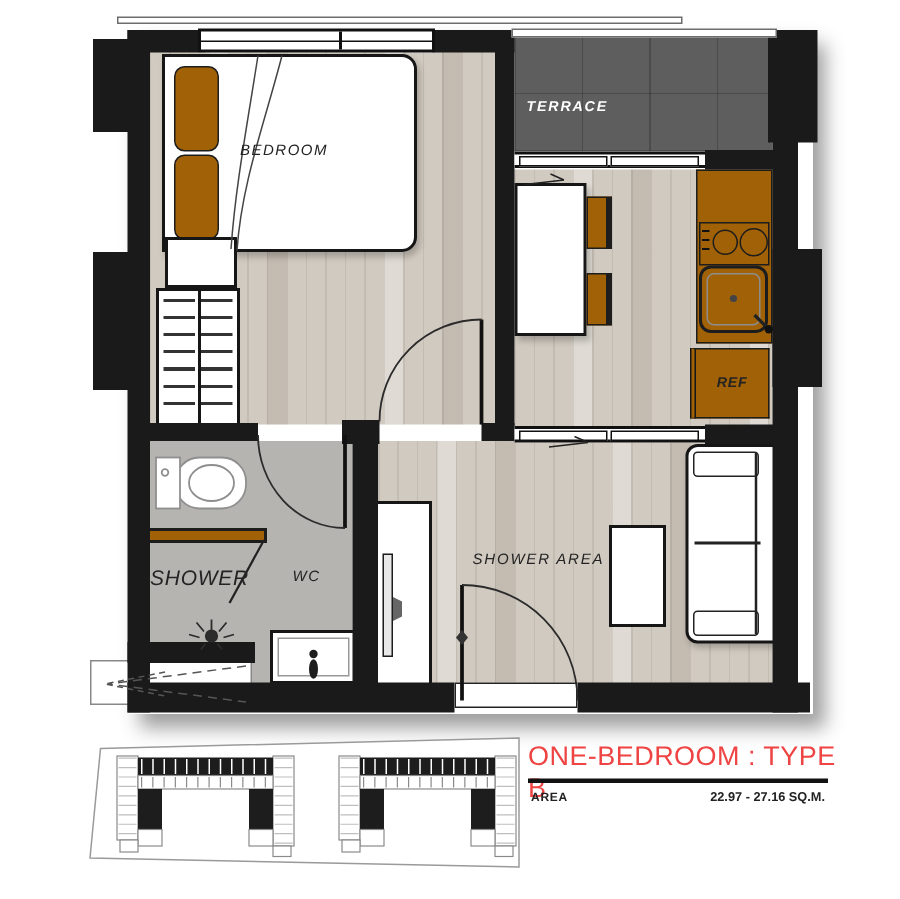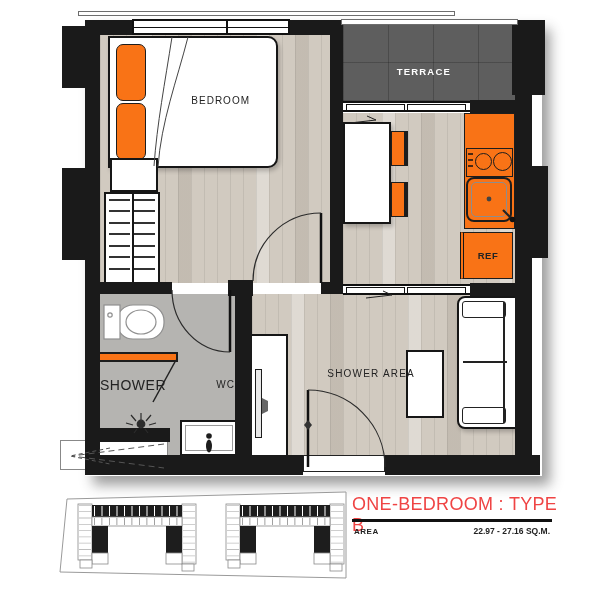--- a/index.html
+++ b/index.html
@@ -12,25 +12,25 @@
       repeating-linear-gradient(90deg, rgba(0,0,0,0.07) 0 1px, transparent 1px 13px),
       repeating-linear-gradient(90deg, transparent 0 39px, rgba(255,255,255,0.30) 39px 52px,
         transparent 52px 78px, rgba(96,84,70,0.12) 78px 91px, transparent 91px 117px);}
   .bath{position:absolute;background:var(--bath-floor,#b5b4b1);}
   .tile{position:absolute;background-color:var(--terrace-floor,#5e5e5e);
     background-image:
       repeating-linear-gradient(0deg, rgba(0,0,0,0.20) 0 1px, transparent 1px 38px),
       repeating-linear-gradient(90deg, rgba(0,0,0,0.20) 0 1px, transparent 1px 45px);}
   .wbox{position:absolute;background:#fff;border:2px solid #161616;box-sizing:border-box;
         box-shadow:2px 3px 4px rgba(0,0,0,0.22);}
-  .tbox{position:absolute;background:#f97316;border:1.5px solid #1d1d1d;box-sizing:border-box;}
+  .tbox{position:absolute;background:#a16207;border:1.5px solid #1d1d1d;box-sizing:border-box;}
   .rail{position:absolute;background:#fff;border:1px solid #6d6d6d;box-sizing:border-box;}
   .slide{position:absolute;background:#fff;border-top:2px solid #111;border-bottom:2px solid #111;box-sizing:border-box;}
   .panel{position:absolute;background:#fff;border:1px solid #111;box-sizing:border-box;height:7px;top:1px;}
-  .lbl{position:absolute;color:#232323;letter-spacing:1px;text-align:right;white-space:nowrap;}
+  .lbl{position:absolute;color:#232323;letter-spacing:1px;text-align:left;white-space:nowrap;font-style:italic;}
   .win{position:absolute;background:#fff;border:2px solid #111;box-sizing:border-box;}
   .win::after{content:"";position:absolute;left:0;right:0;top:50%;height:1px;background:#111;}
   .mull{position:absolute;top:0;bottom:0;width:2px;background:#111;}
   .shadow-main{position:absolute;left:85px;top:20px;width:457px;height:456px;
                box-shadow:8px 9px 12px rgba(40,40,40,0.45);}
   .hang{position:absolute;top:5px;width:21px;height:80px;
         background:repeating-linear-gradient(180deg,#333 0 2px,transparent 2px 11.5px);}
   .overlay-svg{position:absolute;left:0;top:0;pointer-events:none;}
   .title-rule{position:absolute;background:#111;}
 </style>

